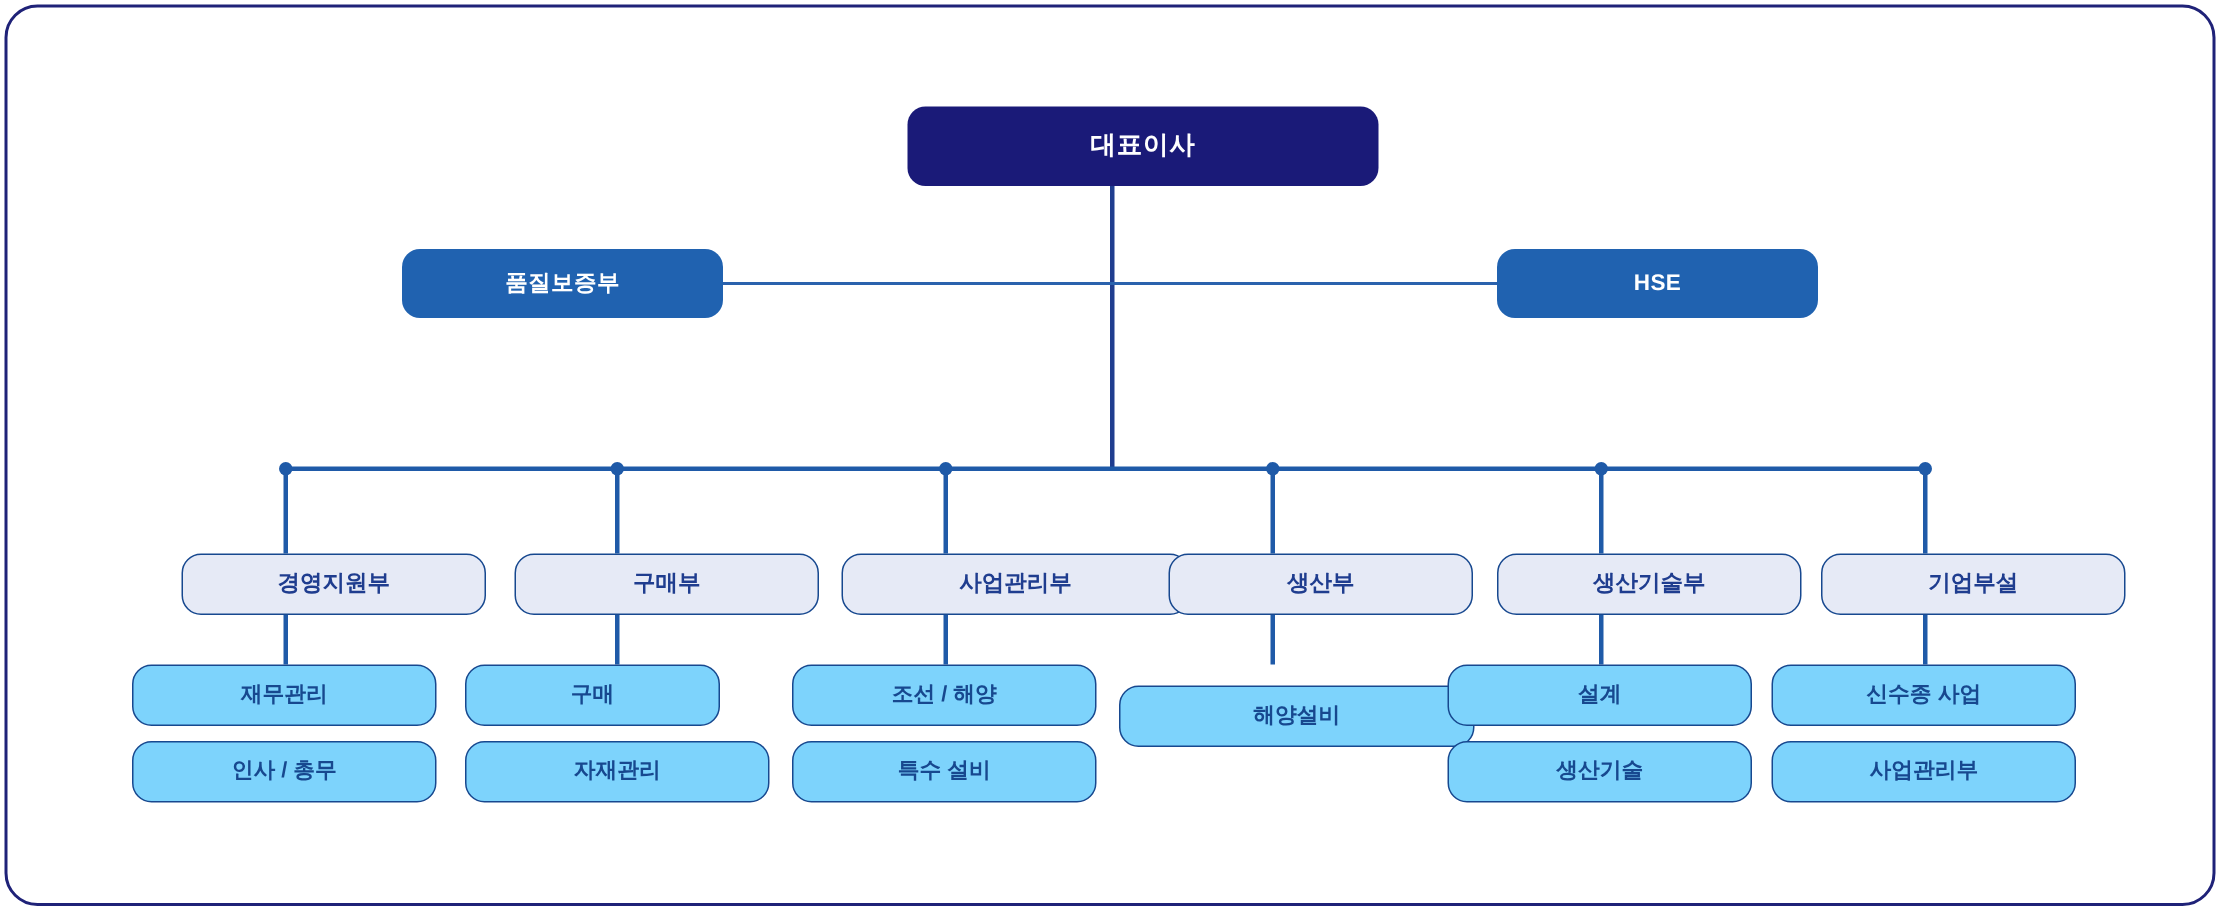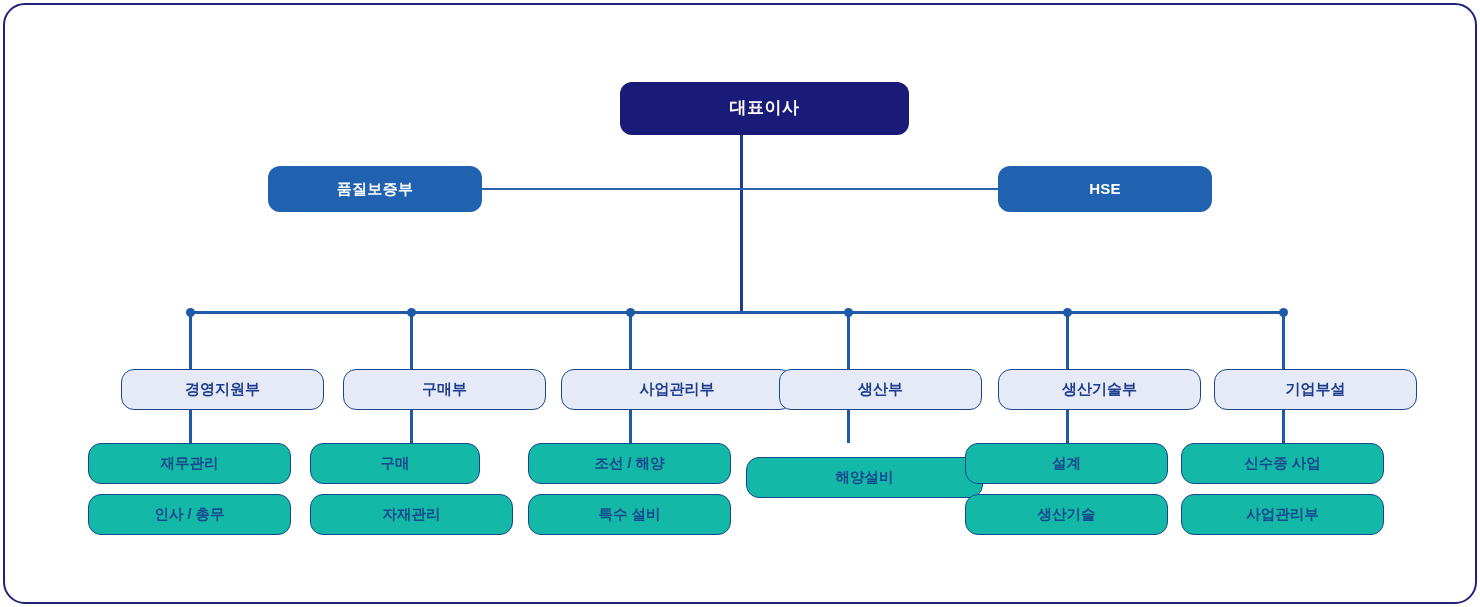--- a/index.html
+++ b/index.html
@@ -68,21 +68,21 @@
     color: #1f3d8f;
     border: 1.6px solid #17488f;
     border-radius: 13px;
     font-size: 15px;
     font-weight: bold;
     margin-left: 33px;
   }
 
   
   .node-team {
-    background: #14b8a6;
+    background: #7dd3fc;
     color: #17488f;
     border: 1.6px solid #17488f;
     border-radius: 13px;
     font-size: 14.5px;
     font-weight: bold;
   }
 
   
   .conn {
     position: absolute;
@@ -127,29 +127,29 @@
   <div class="conn conn-v" style="left:1066px; top:311px; height:58px;"></div>
   <div class="conn conn-v" style="left:1282px; top:311px; height:58px;"></div>
 
   <div class="conn conn-v" style="left:189px; top:409px; height:34px;"></div>
   <div class="conn conn-v" style="left:410px; top:409px; height:34px;"></div>
   <div class="conn conn-v" style="left:629px; top:409px; height:34px;"></div>
   <div class="conn conn-v" style="left:847px; top:409px; height:34px;"></div>
   <div class="conn conn-v" style="left:1066px; top:409px; height:34px;"></div>
   <div class="conn conn-v" style="left:1282px; top:409px; height:34px;"></div>
 
-  <div class="node node-ceo" style="left:605px; top:82px; width:289px; height:53px;margin-left:15px;">대표이사</div>
+  <div class="node node-ceo" style="left:605px; top:71px; width:314px; height:53px;">대표이사</div>
 
   <div class="node node-staff" style="left:268px; top:166px; width:214px; height:46px;">품질보증부</div>
   <div class="node node-staff" style="left:998px; top:166px; width:214px; height:46px;">HSE</div>
 
   <div class="node node-dept" style="left:88px; top:369px; width:203px; height:41px;">경영지원부</div>
   <div class="node node-dept" style="left:310px; top:369px; width:203px; height:41px;">구매부</div>
   <div class="node node-dept" style="left:528px; top:369px; width:232px; height:41px;">사업관리부</div>
-  <div class="node node-dept" style="left:746px; top:369px; width:203px; height:41px;border-radius:12px;">생산부</div>
+  <div class="node node-dept" style="left:746px; top:369px; width:203px; height:41px;">생산부</div>
   <div class="node node-dept" style="left:965px; top:369px; width:203px; height:41px;">생산기술부</div>
   <div class="node node-dept" style="left:1181px; top:369px; width:203px; height:41px;">기업부설</div>
 
   <div class="node node-team" style="left:88px; top:443px; width:203px; height:41px;">재무관리</div>
   <div class="node node-team" style="left:310px; top:443px; width:170px; height:41px;">구매</div>
   <div class="node node-team" style="left:528px; top:443px; width:203px; height:41px;">조선 / 해양</div>
   <div class="node node-team" style="left:746px; top:443px; width:237px; height:41px;margin-top:14px;">해양설비</div>
   <div class="node node-team" style="left:965px; top:443px; width:203px; height:41px;">설계</div>
   <div class="node node-team" style="left:1181px; top:443px; width:203px; height:41px;">신수종 사업</div>
 

